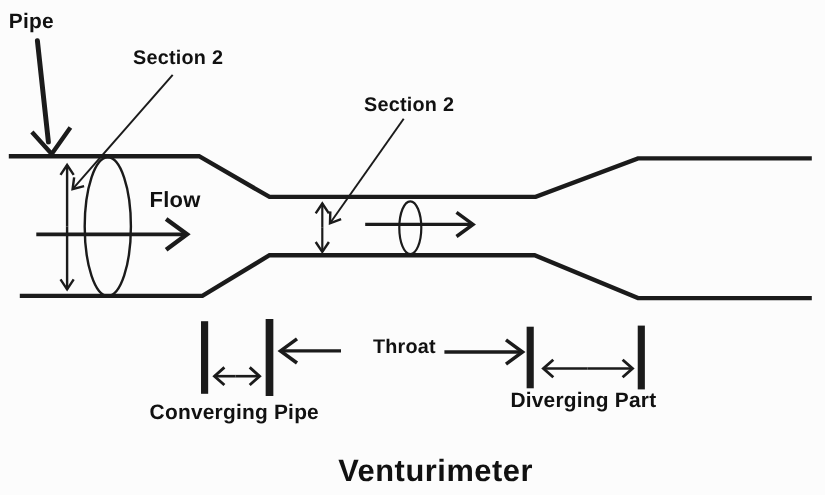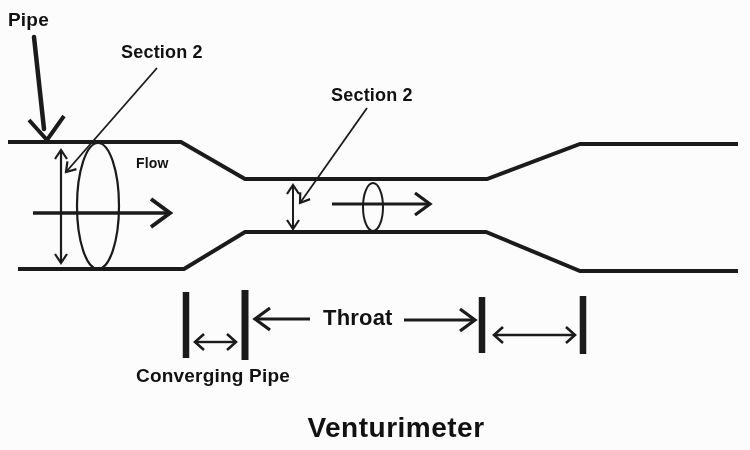--- a/index.html
+++ b/index.html
@@ -27,22 +27,22 @@
     position: absolute;
     color: var(--text);
     font-weight: bold;
     white-space: nowrap;
     line-height: 1.1;
     letter-spacing: 0.2px;
   }
   .lbl-pipe        { left: 8px;   top: 10px;  font-size: 19px; }
   .lbl-section1    { left: 121px; top: 43px;  font-size: 18px; }
   .lbl-section2    { left: 331px; top: 86px;  font-size: 18px; }
-  .lbl-flow        { left: 136px; top: 156px; font-size: 14px; }
-  .lbl-throat      { left: 323px; top: 306px; font-size: 22px; }
+  .lbl-flow        { left: 136px; top: 171px; font-size: 20px; }
+  .lbl-throat      { left: 339px; top: 306px; font-size: 18px; }
   .lbl-converging  { left: 136px; top: 366px; font-size: 19px; }
   .lbl-diverging   { left: 464px; top: 355px; font-size: 19px; }
   .lbl-title {
     left: 352px; top: 413px;
     transform: translateX(-50%);
     font-size: 28px;
     letter-spacing: 0.5px;
     margin-left: 44px;
   }
 </style>
@@ -109,14 +109,15 @@
     <line class="st" stroke-width="2.4" x1="534" y1="335" x2="494" y2="335" marker-end="url(#ah-mid)"></line>
     <line class="st" stroke-width="2.4" x1="534" y1="335" x2="575" y2="335" marker-end="url(#ah-mid)"></line>
   </svg>
 
   <div class="lbl lbl-pipe">Pipe</div>
   <div class="lbl lbl-section1">Section 2</div>
   <div class="lbl lbl-section2">Section 2</div>
   <div class="lbl lbl-flow">Flow</div>
   <div class="lbl lbl-throat">Throat</div>
   <div class="lbl lbl-converging">Converging Pipe</div>
+  <div class="lbl lbl-diverging">Diverging Part</div>
   <div class="lbl lbl-title">Venturimeter</div>
 </div>
 
 </body></html>

